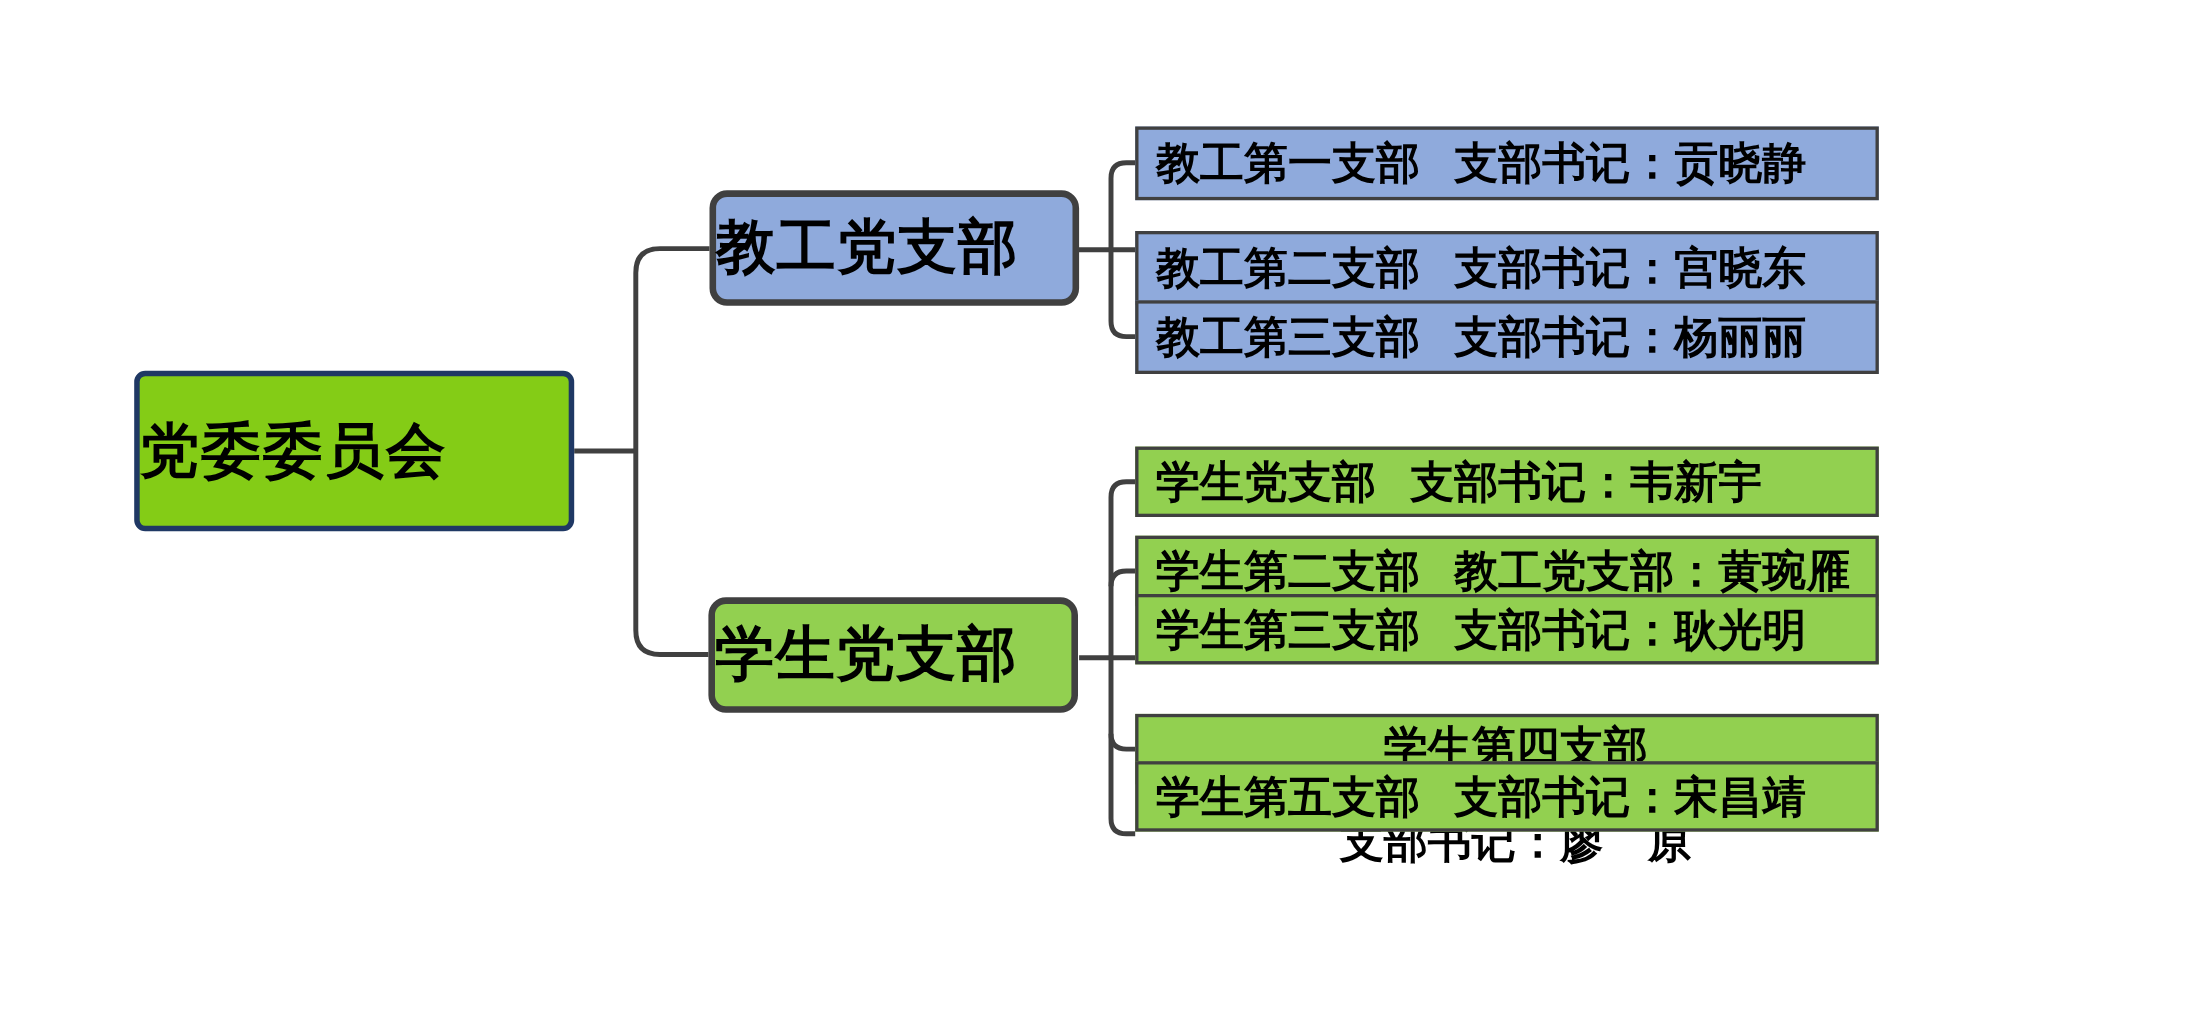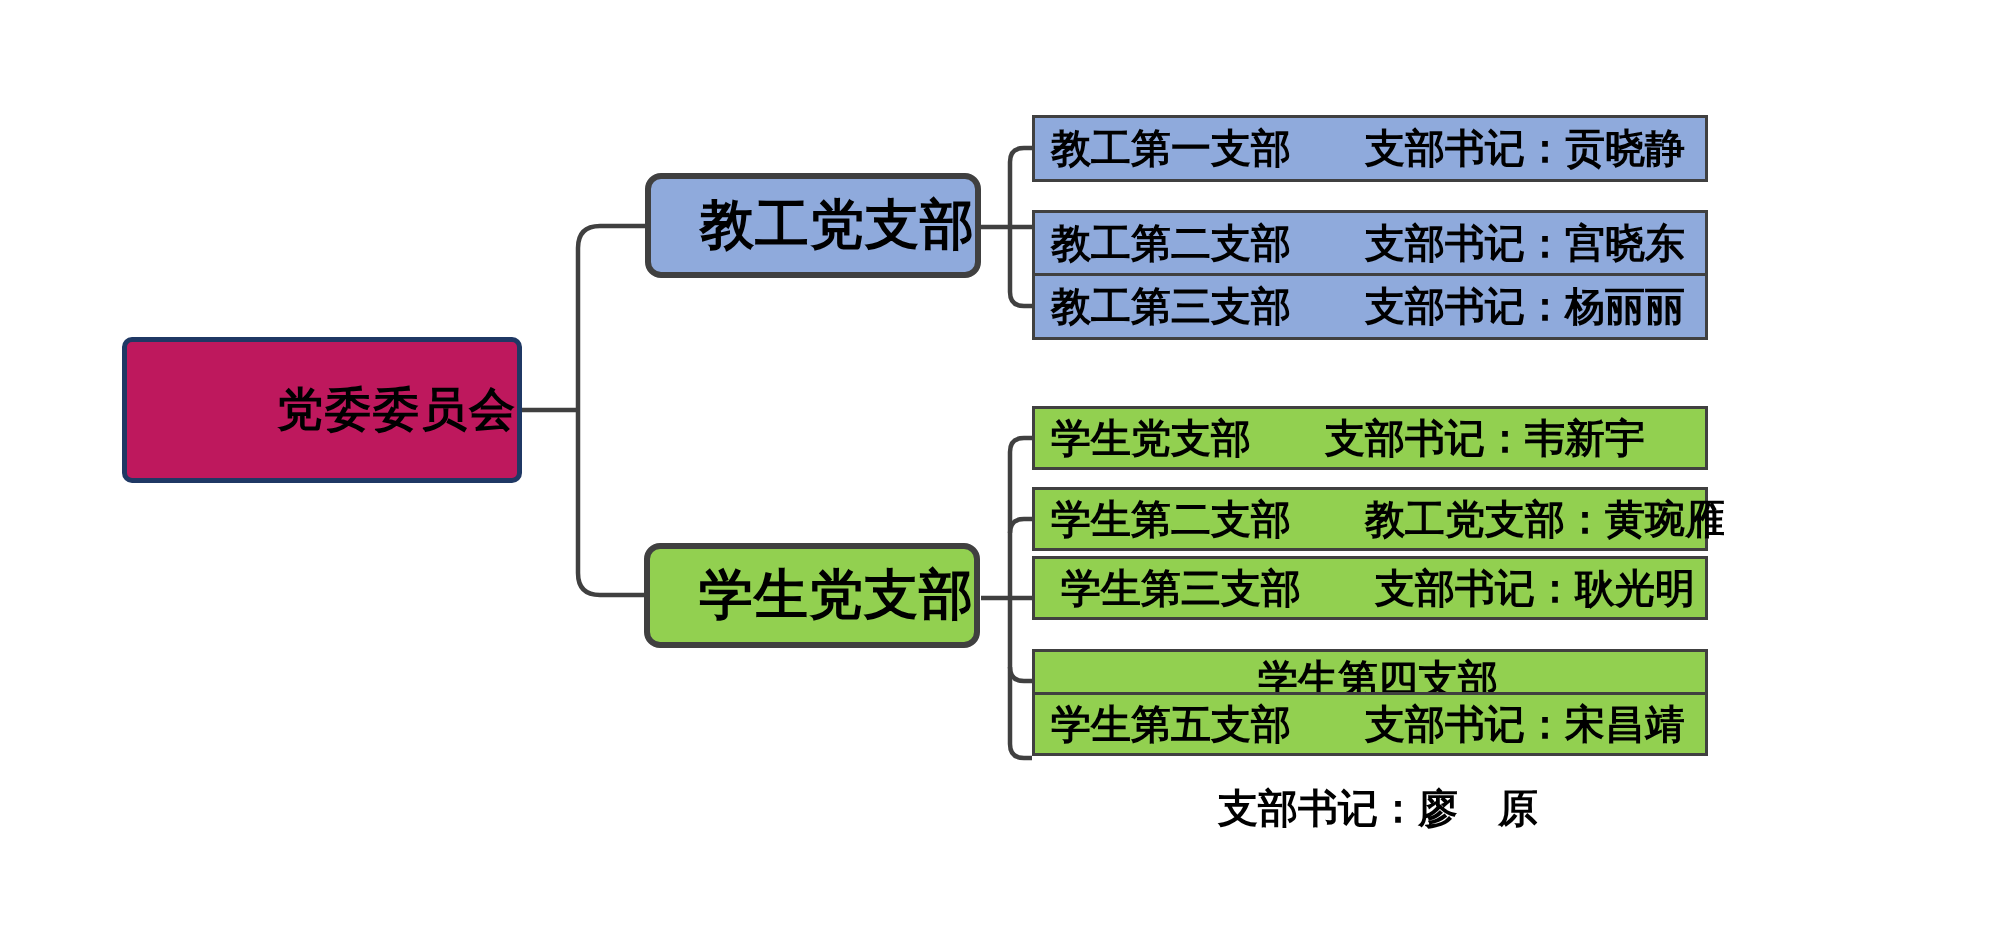--- a/index.html
+++ b/index.html
@@ -25,35 +25,34 @@
   .connectors path {
     fill: none;
     stroke: #404040;
     stroke-width: 4.5;
   }
   .node {
     position: absolute;
     box-sizing: border-box;
     display: flex;
     align-items: center;
-    justify-content: flex-end;
+    justify-content: flex-start;
     color: #000000;
     font-weight: bold;
     white-space: nowrap;
-    padding-left: 12px;
   }
   .root-node {
     left: 122px;
     top: 337px;
     width: 400px;
     height: 146px;
-    background: #be185d;
+    background: #84cc16;
     border: 5px solid #1F3864;
     border-radius: 10px;
-    font-size: 46px;
+    font-size: 54px;
     letter-spacing: 2px;
   }
   .branch-node {
     width: 336px;
     height: 105px;
     border: 6px solid #404040;
     border-radius: 16px;
     font-size: 54px;
     letter-spacing: 1px;
   }
@@ -68,36 +67,36 @@
     background: #92D050;
   }
   .leaf-node {
     left: 1032px;
     width: 676px;
     border: 3px solid #404040;
     border-radius: 0;
     justify-content: flex-start;
     padding-left: 16px;
     font-size: 40px;
-    gap: 74px;
+    gap: 31px;
   }
   .leaf-blue {
     background: #8FAADC;
     height: 67px;
   }
   .leaf-green {
     background: #92D050;
     height: 64px;
   }
   .leaf-b1 { top: 115px; }
   .leaf-b2 { top: 210px; }
   .leaf-b3 { top: 273px; align-items: center; }
   .leaf-g1 { top: 406px; }
   .leaf-g2 { top: 487px; }
-  .leaf-g3 { top: 556px; justify-content: center; }
+  .leaf-g3 { top: 540px; }
   .leaf-g4 { top: 649px; flex-direction: column; }
   .leaf-g5 { top: 692px; }
 </style>
 </head>
 <body>
 
 <div class="canvas">
 
   <svg class="connectors" viewBox="0 0 2003 939" xmlns="http://www.w3.org/2000/svg">
 

